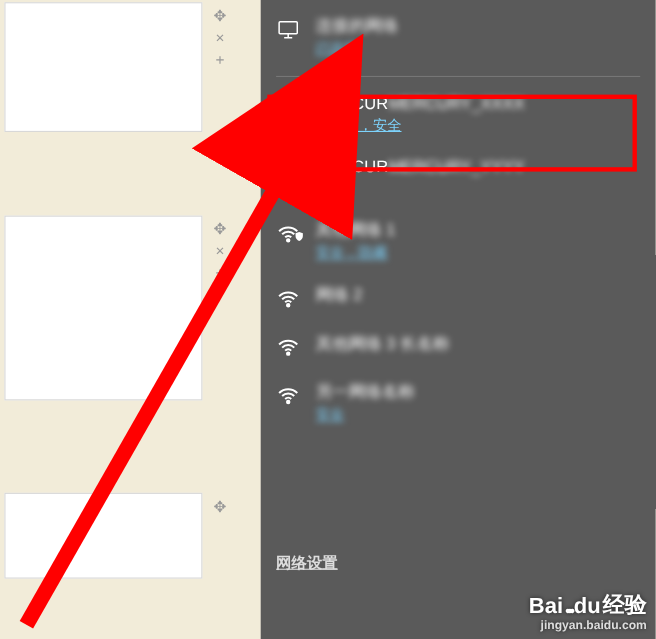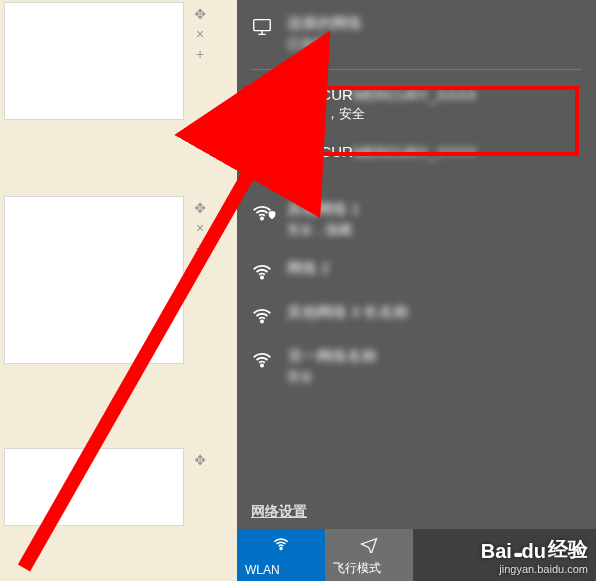--- a/index.html
+++ b/index.html
@@ -65,21 +65,21 @@
     .net-item.top { margin-top: 4px; }
     .wifi-icon, .pc-icon {
       width: 22px;
       height: 22px;
       flex-shrink: 0;
       margin-top: 2px;
     }
     .net-text { display: flex; flex-direction: column; }
     .net-name { font-size: 15px; color: #fff; filter: blur(3px); }
     .net-name.clear { filter: none; margin-top: 29px; }
-    .net-sub { font-size: 13px; color: #ffffff; margin-top: 2px; }
+    .net-sub { font-size: 13px; color: #7dd3fc; margin-top: 2px; text-decoration: underline; }
     .net-sub.blur { filter: blur(3px); }
     .divider { height: 1px; background: #767676; margin: 6px 14px; }
     .highlight-box {
       position: absolute;
       border: 4px solid #ff0000;
       left: 243px;
       top: 86px;
       width: 336px;
       height: 70px;
       pointer-events: none;
@@ -130,21 +130,21 @@
       position: absolute;
       right: 8px;
       bottom: 6px;
       text-align: right;
       color: #fff;
       z-index: 60;
       filter: drop-shadow(0 0 2px rgba(0,0,0,0.6));
     }
     .wm-main { font-size: 20px; font-weight: bold; display: flex; align-items: flex-end; gap: 2px; justify-content: center; }
     .wm-paw { font-size: 14px; letter-spacing: -3px; }
-    .wm-url { font-size: 11px; color: #ddd; }
+    .wm-url { font-size: 11px; color: #ddd; font-weight: bold; }
     .shield-badge {
       position: absolute;
       margin-left: -6px;
       margin-top: 10px;
       width: 10px;
       height: 10px;
     }
   </style>
 </head>
 <body>
@@ -266,37 +266,20 @@
         <circle cx="12" cy="18" r="1.2" fill="#fff"></circle>
     </svg>
     <div class="net-text">
       <span class="net-name">另一网络名称</span>
       <span class="net-sub blur">安全</span>
     </div>
   </div>
 
   <a class="settings-link">网络设置</a>
 
-  <div class="bottom-tiles">
-    <div class="tile active">
-      <svg class="tile-icon" viewBox="0 0 24 24" fill="none" stroke="#fff" stroke-width="2">
-        <path d="M3 9c5-5 13-5 18 0"></path>
-          <path d="M6 12c3.3-3.3 8.7-3.3 12 0"></path>
-          <path d="M9 15c1.7-1.7 4.3-1.7 6 0"></path>
-          <circle cx="12" cy="18" r="1.2" fill="#fff"></circle>
-      </svg>
-      <span class="tile-label">WLAN</span>
-    </div>
-    <div class="tile inactive">
-      <svg class="tile-icon" viewBox="0 0 24 24" fill="none" stroke="#fff" stroke-width="1.6">
-        <path d="M2 12l20-7-7 20-3-8-10-5z"></path>
-      </svg>
-      <span class="tile-label">飞行模式</span>
-    </div>
-  </div>
 </div>
 
 <div class="highlight-box"></div>
 <svg class="red-arrow">
   <defs>
     <marker id="ah" markerWidth="12" markerHeight="12" refX="3" refY="6" orient="auto">
       <path d="M0,0 L12,6 L0,12 z" fill="#ff0000"></path>
     </marker>
   </defs>
   <line x1="24" y1="568" x2="268" y2="140" stroke="#ff0000" stroke-width="14" marker-end="url(#ah)"></line>

